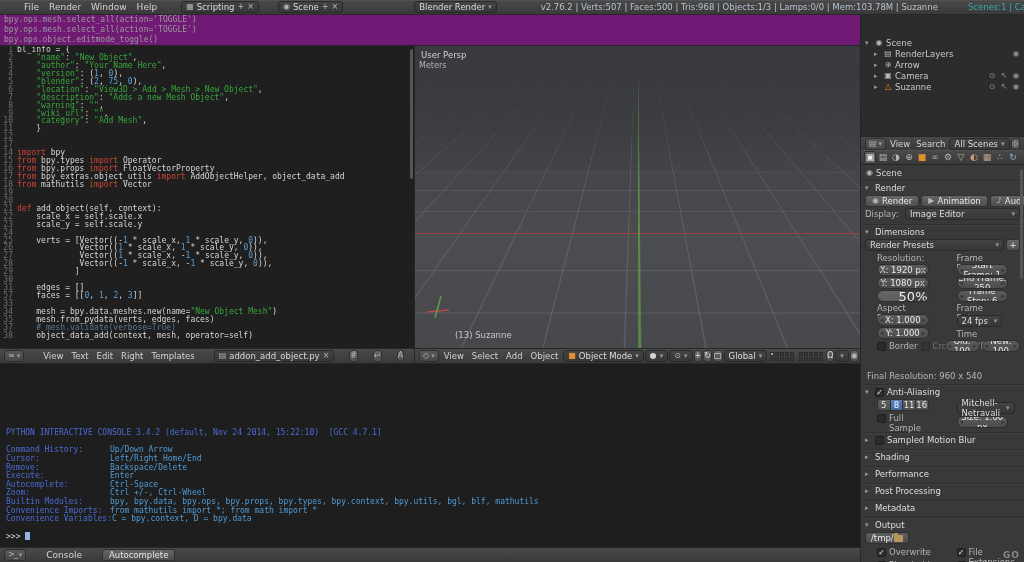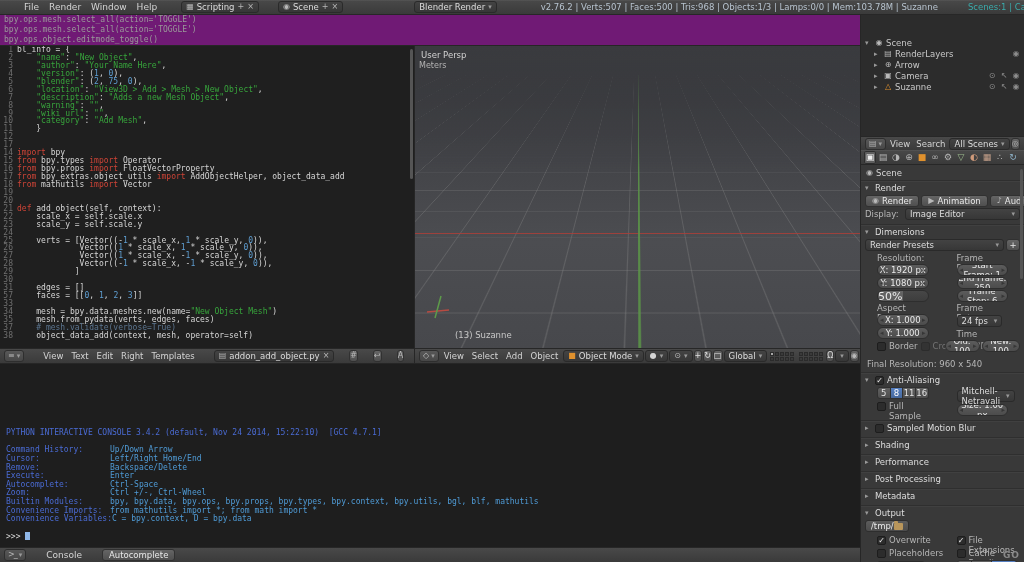--- a/index.html
+++ b/index.html
@@ -18,21 +18,21 @@
 .btn.sq{width:14px;padding:0}
 .btn.grow{flex:1}
 .dd{display:inline-flex;align-items:center;gap:3px;background:linear-gradient(#434343,#373737);border:1px solid #2a2a2a;border-radius:3px;height:12px;padding:0 4px;color:#dcdcdc;font-size:8.5px}
 .dd.grow{flex:1}
 .dd-arrow{color:#999;font-size:7px}
 .fld{position:relative;background:linear-gradient(#5c5c5c,#4c4c4c);border:1px solid #2e2e2e;border-radius:7px;height:12px;line-height:10px;text-align:center;color:#eaeaea;font-size:8.5px;overflow:hidden;display:flex;align-items:center;justify-content:center}
 .fld::before{content:"◂";position:absolute;left:2px;color:rgba(0,0,0,.35);font-size:7px}
 .fld::after{content:"▸";position:absolute;right:2px;color:rgba(0,0,0,.35);font-size:7px}
 .fld.path{justify-content:space-between;padding:0 5px;border-radius:3px}
 .fld.path::before,.fld.path::after{content:""}
-.sld{position:relative;background:linear-gradient(#474747,#3d3d3d);border:1px solid #2e2e2e;border-radius:7px;height:12px;text-align:center;font-size:11px;color:#eaeaea;overflow:hidden;display:flex;align-items:center;justify-content:flex-start}
+.sld{position:relative;background:linear-gradient(#474747,#3d3d3d);border:1px solid #2e2e2e;border-radius:7px;height:12px;text-align:center;font-size:13px;color:#eaeaea;overflow:hidden;display:flex;align-items:center;justify-content:flex-end}
 .sld .fill{position:absolute;left:0;top:0;bottom:0;background:rgba(255,255,255,.17)}
 .sld .txt{position:relative}
 .seggroup{display:flex}
 .seg{flex:1;background:linear-gradient(#616161,#4d4d4d);border:1px solid #303030;border-left:none;color:#e4e4e4;text-align:center;height:12px;line-height:11px;font-size:8.5px}
 .seg:first-child{border-left:1px solid #303030;border-radius:3px 0 0 3px}
 .seg:last-child{border-radius:0 3px 3px 0}
 .seg.sel{background:linear-gradient(var(--accent_blue),#46689c);color:#fff}
 .check{width:9px;height:9px;flex:none;background:#2c2c2c;border:1px solid #1d1d1d;border-radius:2px;display:inline-flex;align-items:center;justify-content:center;color:#ededed;font-size:8px}
 .check.on::after{content:"✓"}
 .cbrow{display:flex;align-items:center;gap:3px;height:12px;margin:1px 0}
@@ -138,21 +138,21 @@
 .panel{border-top:1px solid #2f2f2f;padding:1px 4px 3px;box-shadow:inset 0 1px 0 rgba(255,255,255,.04)}
 .panel-h{display:flex;align-items:center;gap:3px;height:12px;color:#dedede}
 .panel-h .tri{color:#9a9a9a;font-size:7px;width:7px}
 .ptitle{color:#dedede}
 .plabel{color:#b6b6b6;height:10px;line-height:10px}
 .prow{display:flex;align-items:center;gap:2px;margin:1px 0}
 .cols{display:flex;gap:4px}
 .col{flex:1;min-width:0}
 .col>div{margin:1px 12px}
 .w38{width:38px}
-.finalres{color:#b6b6b6;margin-top:6px;padding-left:2px}
+.finalres{color:#b6b6b6;margin-top:18px;padding-left:2px}
 .watermark{position:absolute;right:4px;bottom:2px;color:#8a8a8a;font-size:9px;font-weight:bold;letter-spacing:1px}
 </style>
 </head>
 <body>
 
 <div id="app">
 
   <div id="topbar" class="region hdr">
     <div class="bar">
       <span class="blender-logo"></span>

